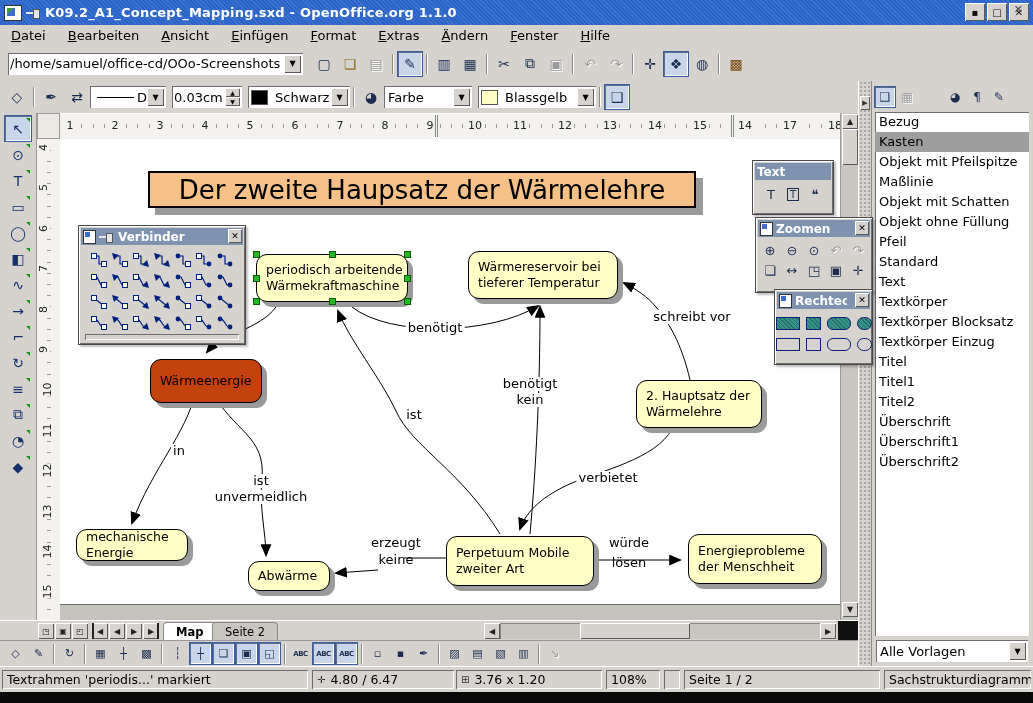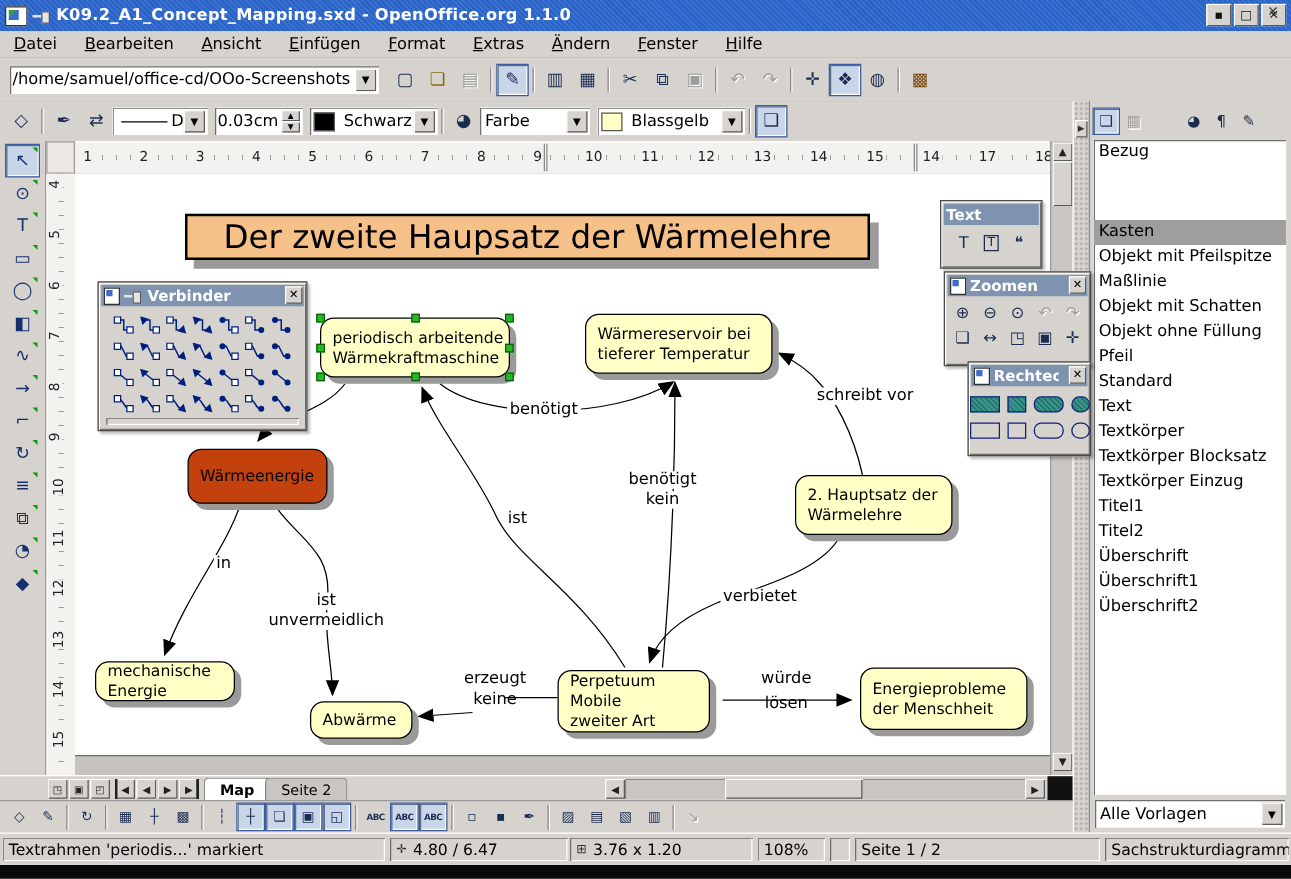--- a/index.html
+++ b/index.html
@@ -87,21 +87,21 @@
   #splitter{left:858px;top:81px;width:14px;height:585px;background:#d6d3ce;border-left:1px solid #fff;border-right:1px solid #8a8a8a;
     box-sizing:border-box;background-image:radial-gradient(#a8a8a8 1px,transparent 1px);background-size:4px 4px;}
   #splitarrow{position:absolute;left:860px;top:96px;width:10px;height:14px;background:#d6d3ce;font-size:7px;
     display:flex;align-items:center;justify-content:center;color:#333;box-shadow:inset 1px 1px 0 #fff, inset -1px -1px 0 #5a5a5a;}
   
   #stylist{left:872px;top:81px;width:161px;height:585px;background:#d6d3ce;}
   #stylist-head{position:absolute;left:2px;top:2px;width:157px;height:28px;display:flex;align-items:center;}
   #stylist-list{position:absolute;left:3px;top:31px;width:154px;height:524px;background:#fff;
     box-shadow:inset 1px 1px 0 #6e6e6e, inset -1px -1px 0 #fff;overflow:hidden;font-size:13px;}
   .style-item{height:20px;line-height:20px;padding-left:4px;color:#000;white-space:nowrap;}
-  .style-item.sel{background:#9e9e9e;margin-top:44px;}
+  .style-item.sel{background:#9e9e9e;}
   #stylist-filter{position:absolute;left:4px;top:559px;width:152px;}
   
   .palette{position:absolute;background:#d6d3ce;border:1px solid #4a4a4a;
     box-shadow:inset 1px 1px 0 #fff, inset -1px -1px 0 #6e6e6e, 2px 2px 2px rgba(0,0,0,.25);}
   .pal-title{height:17px;background:#7e93b0;display:flex;align-items:center;color:#fff;font-size:12px;font-weight:bold;
     padding:0 2px;margin:2px;position:relative;}
   .pal-title .pdoc{width:11px;height:12px;background:#fff;border:1px solid #333;margin-right:3px;flex:none;position:relative;}
   .pal-title .pdoc::after{content:"";position:absolute;left:1px;top:1px;width:5px;height:5px;background:#3f6ccc;}
   .pal-close{position:absolute;right:1px;top:1px;width:14px;height:14px;background:#d6d3ce;color:#000;
     display:flex;align-items:center;justify-content:center;font-size:9px;font-weight:bold;
@@ -328,21 +328,21 @@
         <div class="handle" style="left: 344px; top: 136px; background: rgb(37, 184, 37);"></div>
         <div class="handle" style="left: 344px; top: 159px; background: rgb(37, 184, 37);"></div>
         <div class="mapnode" style="left: 408px; top: 112px; width: 150px; height: 48px; background: rgb(255, 255, 198);">Wärmereservoir bei
 tieferer Temperatur</div>
         <div class="mapnode" style="left: 90px; top: 220px; width: 112px; height: 44px; background: #c2410c;">Wärmeenergie</div>
         <div class="mapnode" style="left: 576px; top: 241px; width: 126px; height: 48px; background: rgb(255, 255, 198);">2. Hauptsatz der
 Wärmelehre</div>
         <div class="mapnode" style="left: 16px; top: 390px; width: 112px; height: 32px; background: rgb(255, 255, 198);">mechanische
 Energie</div>
         <div class="mapnode" style="left: 188px; top: 422px; width: 82px; height: 30px; background: rgb(255, 255, 198);">Abwärme</div>
-        <div class="mapnode" style="left: 386px; top: 397px; width: 122px; height: 50px; background: rgb(255, 255, 198);">Perpetuum Mobile
+        <div class="mapnode" style="left: 386px; top: 397px; width: 148px; height: 50px; background: rgb(255, 255, 198);">Perpetuum Mobile
 zweiter Art</div>
         <div class="mapnode" style="left: 628px; top: 395px; width: 134px; height: 50px; background: rgb(255, 255, 198);">Energieprobleme
 der Menschheit</div>
       </div>
     <div id="elabels">
         <span class="elabel bg" style="left: 375px; top: 189px;">benötigt</span>
         <span class="elabel bg" style="left: 632px; top: 178px;">schreibt vor</span>
         <span class="elabel bg" style="left: 354px; top: 276px;">ist</span>
         <span class="elabel bg" style="left: 470px; top: 245px;">benötigt</span>
         <span class="elabel bg" style="left: 470px; top: 261px;">kein</span>
@@ -381,20 +381,21 @@
         <div class="style-item">Objekt mit Pfeilspitze</div>
         <div class="style-item">Maßlinie</div>
         <div class="style-item">Objekt mit Schatten</div>
         <div class="style-item">Objekt ohne Füllung</div>
         <div class="style-item">Pfeil</div>
         <div class="style-item">Standard</div>
         <div class="style-item">Text</div>
         <div class="style-item">Textkörper</div>
         <div class="style-item">Textkörper Blocksatz</div>
         <div class="style-item">Textkörper Einzug</div>
+        <div class="style-item">Titel</div>
         <div class="style-item">Titel1</div>
         <div class="style-item">Titel2</div>
         <div class="style-item">Überschrift</div>
         <div class="style-item">Überschrift1</div>
         <div class="style-item">Überschrift2</div>
       </div>
     <div id="stylist-filter">
       <div class="combo" style="width:152px;">
         <span class="lbl">Alle Vorlagen</span>
         <span class="dropbtn">▼</span>

